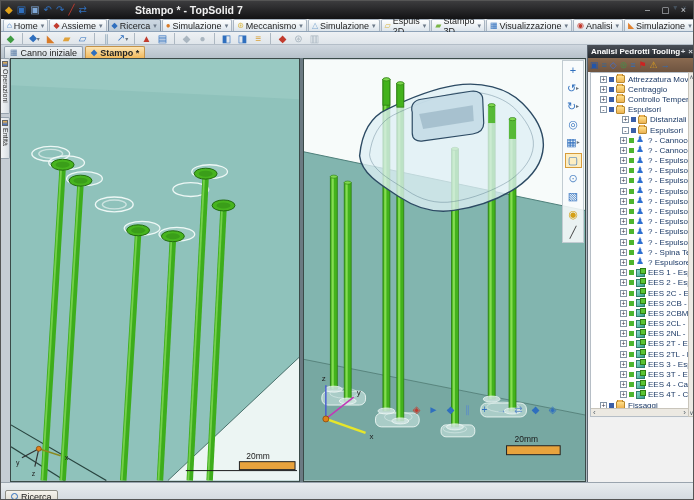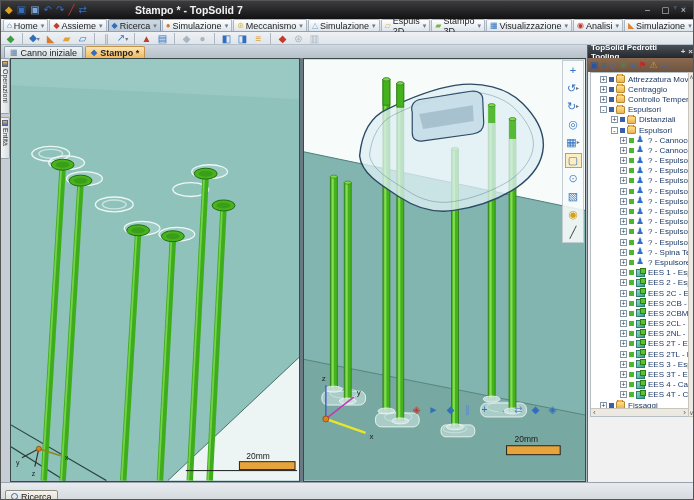--- a/index.html
+++ b/index.html
@@ -47,21 +47,21 @@
   .otool{width:15px;height:15px;display:flex;align-items:center;justify-content:center;font-size:10px;}
   
   .panel{position:absolute;left:586px;top:44px;width:108px;height:437px;background:#eef0f2;border-left:1px solid #5a646e;}
   .ptitle{position:absolute;left:0;top:0;width:108px;height:13px;background:linear-gradient(#4a5058,#24282d);color:#fff;font-size:8px;font-weight:bold;display:flex;align-items:center;padding:0 3px;}
   .ptitle .pbtns{margin-left:auto;display:flex;gap:3px;font-size:8px;color:#d8dce0;}
   .ptoolbar{position:absolute;left:0;top:13px;width:108px;height:14px;background:linear-gradient(#8a6a50,#6e5440);display:flex;align-items:center;padding-left:2px;gap:3px;}
   .pticon{font-size:9px;line-height:10px;}
   .tree{position:absolute;left:2px;top:27px;width:99px;height:345px;background:#fff;border:1px solid #b6bec6;overflow:hidden;}
   .treerows{position:absolute;left:0;top:1px;right:0;}
   .trow{display:flex;align-items:center;height:10.2px;font-size:8px;color:#1c3a66;white-space:nowrap;overflow:hidden;}
-  .trow.d0{padding-left:9px;}.trow.d1{padding-left:20px;}.trow.d2{padding-left:29px;}
+  .trow.d0{padding-left:9px;}.trow.d1{padding-left:31px;}.trow.d2{padding-left:29px;}
   .texp{flex:0 0 7px;height:7px;border:1px solid #8495a6;background:#fff;font-size:7px;line-height:5px;text-align:center;color:#334;margin-right:2px;}
   .tbul{flex:0 0 5px;height:5px;background:#4db52e;margin-right:2px;}
   .trow.folder .tbul{background:#3a5fa8;}
   .ticoT{flex:0 0 9px;height:8px;margin-right:2px;position:relative;}
   .trow.folder .ticoT{background:linear-gradient(#ffe089,#ecb252);border:1px solid #b98a30;border-radius:1px;}
   .trow.folder .ticoT::before{content:"";position:absolute;top:-3px;left:0;width:4px;height:2px;background:#ecb252;border:1px solid #b98a30;border-bottom:none;}
   .trow.person .ticoT::before{content:"♟";color:#2e6fd0;font-size:9px;line-height:8px;position:absolute;top:-1px;left:0;}
   .trow.part .ticoT{background:linear-gradient(135deg,#86d8c9,#359c89);border:1px solid #2f7d6e;}
   .trow.part .ticoT::after{content:"";position:absolute;right:-2px;top:-2px;width:4px;height:4px;background:#58c332;border:1px solid #2e7d12;}
   .tlab{padding-left:1px;overflow:hidden;}
@@ -397,21 +397,21 @@
       <span class="vtool arr" style="color: rgb(47, 111, 190);">▦</span>
       <span class="vtool sel" style="color: rgb(47, 111, 190);">▢</span>
       <span class="vtool" style="color: rgb(91, 140, 200);">⊙</span>
       <span class="vtool" style="color: rgb(47, 111, 190);">▧</span>
       <span class="vtool" style="color: rgb(212, 160, 23);">◉</span>
       <span class="vtool" style="color: rgb(68, 68, 68);">╱</span>
     </div>
 
   <div class="panel">
     <div class="ptitle">
-      <span>TopSolid Pedrotti Tooling</span>
+      <span>Analisi Pedrotti Tooling</span>
       <span class="pbtns">
         <span>+</span>
         <span>×</span>
       </span>
     </div>
     <div class="ptoolbar">
 
     <span class="pticon" style="color: rgb(34, 85, 170);">▣</span>
         <span class="pticon" style="color: rgb(51, 102, 153);">≡</span>
         <span class="pticon" style="color: rgb(58, 111, 216);">◇</span>

